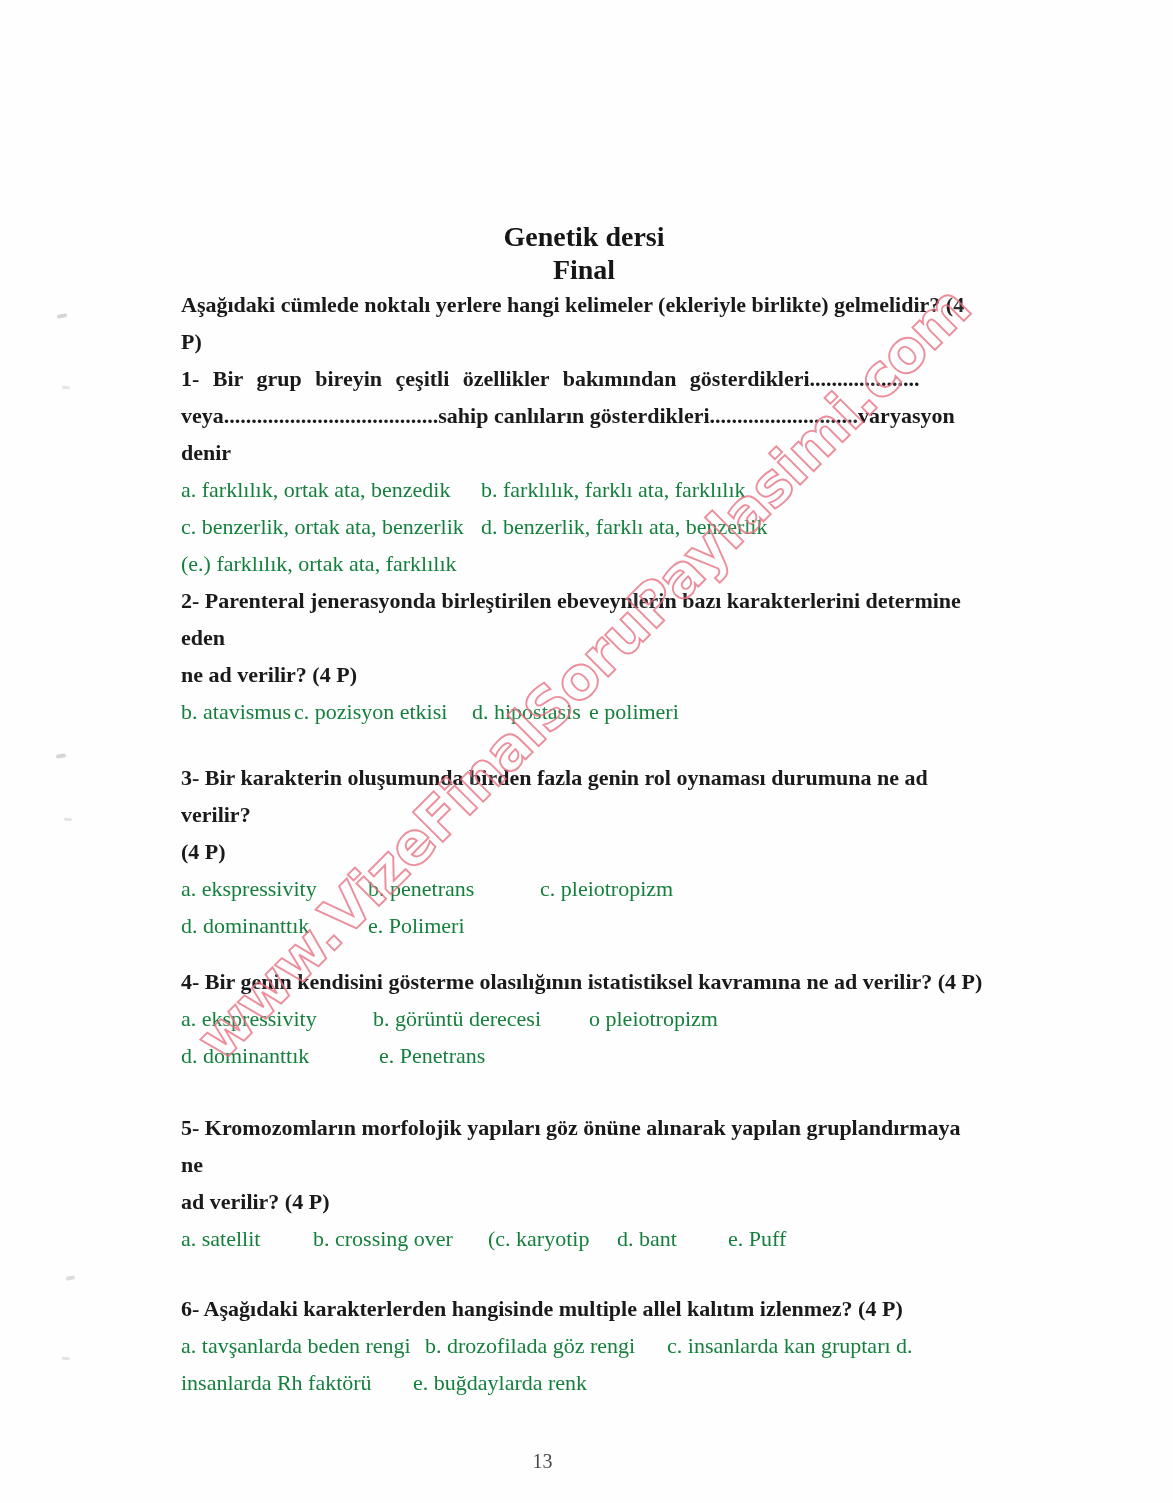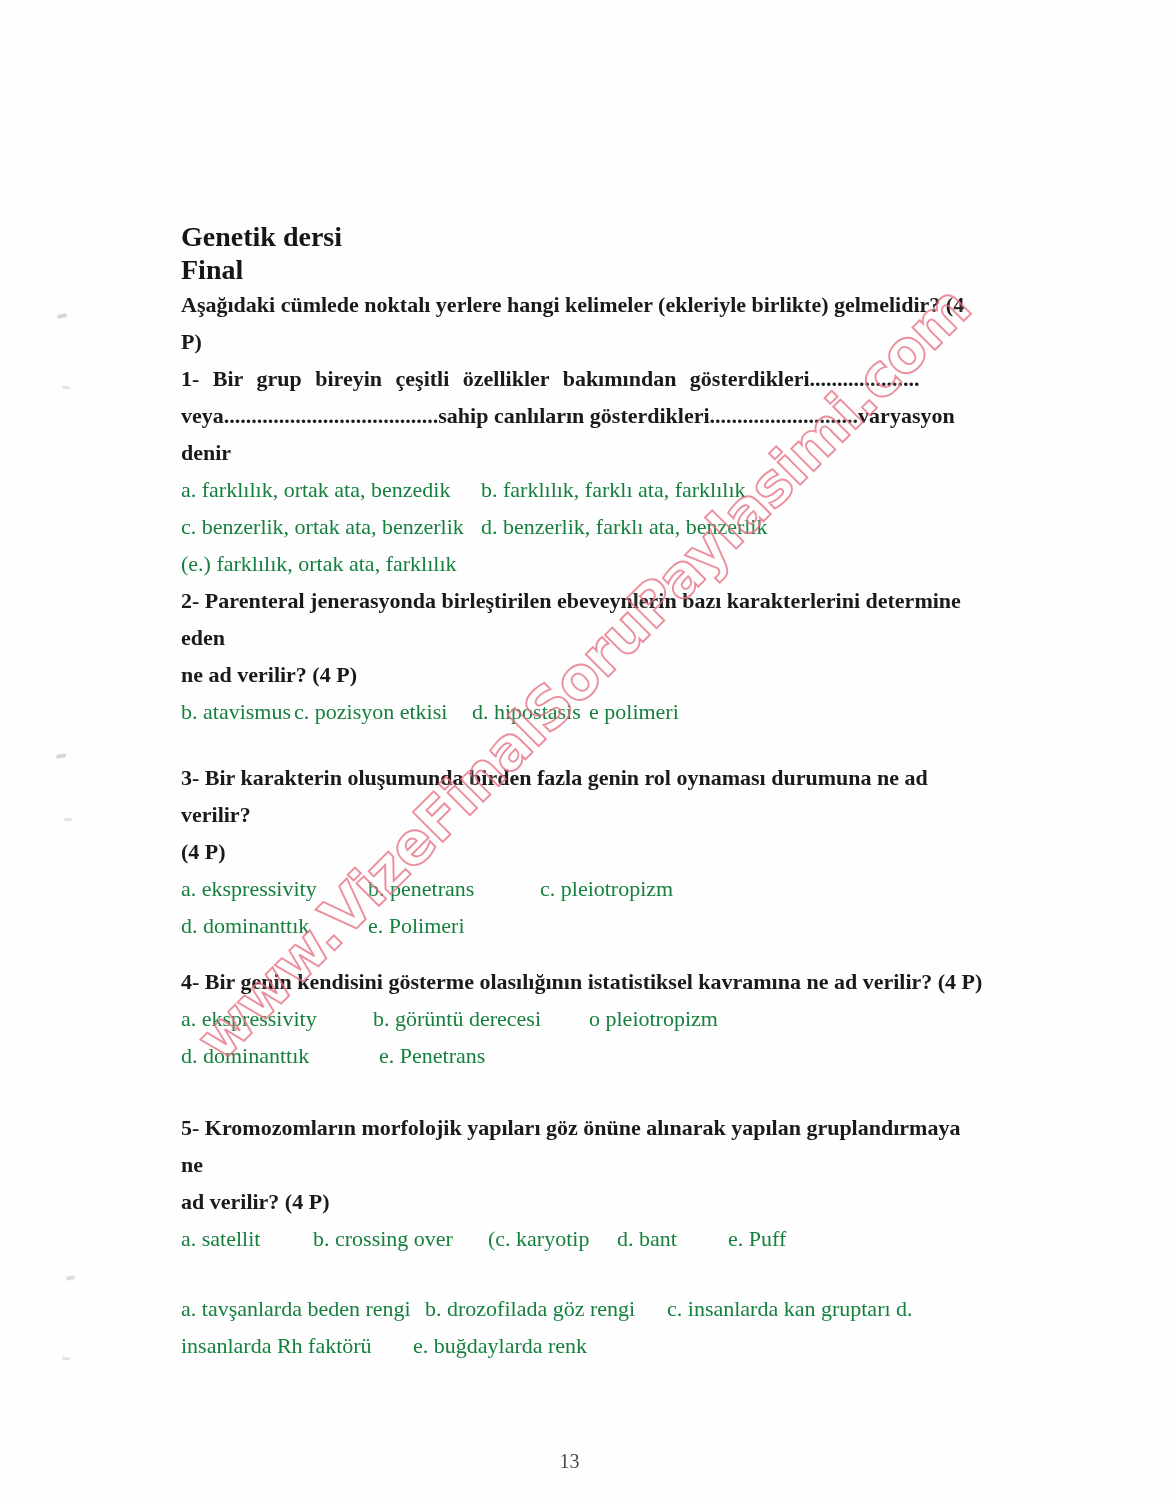--- a/index.html
+++ b/index.html
@@ -17,21 +17,21 @@
     overflow: hidden;
   }
   .content {
     position: absolute;
     left: 181px;
     top: 220px;
     width: 806px;
   }
   .title, .subtitle {
     margin: 0;
-    text-align: left;
+    text-align: center;
     font-size: 28px;
     font-weight: bold;
     line-height: 33px;
     color: #161616;
   }
   p {
     margin: 0;
     font-size: 22px;
     line-height: 37px;
   }
@@ -76,21 +76,20 @@
     pointer-events: none;
   }
   .page-number {
     position: absolute;
     left: 0;
     top: 1450px;
     width: 1085px;
     text-align: center;
     font-size: 20px;
     color: #4a4a4a;
-    padding-left: 27px;
   }
   .speck {
     position: absolute;
     background: #b5b5b5;
     border-radius: 2px;
     opacity: 0.55;
   }
 </style>
 </head>
 <body>
@@ -174,20 +173,21 @@
       <div class="optrow">
         <span style="width:132px">a. satellit</span>
         <span style="width:175px">b. crossing over</span>
         <span style="width:129px">(c. karyotip</span>
         <span style="width:111px">d. bant</span>
         <span>e. Puff</span>
       </div>
     </div>
 
     <div class="mt-q6">
+      <p class="stem">6- Aşağıdaki karakterlerden hangisinde multiple allel kalıtım izlenmez? (4 P)</p>
       <div class="optrow">
         <span style="width:244px">a. tavşanlarda beden rengi</span>
         <span style="width:242px">b. drozofilada göz rengi</span>
         <span>c. insanlarda kan gruptarı d.</span>
       </div>
       <div class="optrow">
         <span style="width:232px">insanlarda Rh faktörü</span>
         <span>e. buğdaylarda renk</span>
       </div>
     </div>

